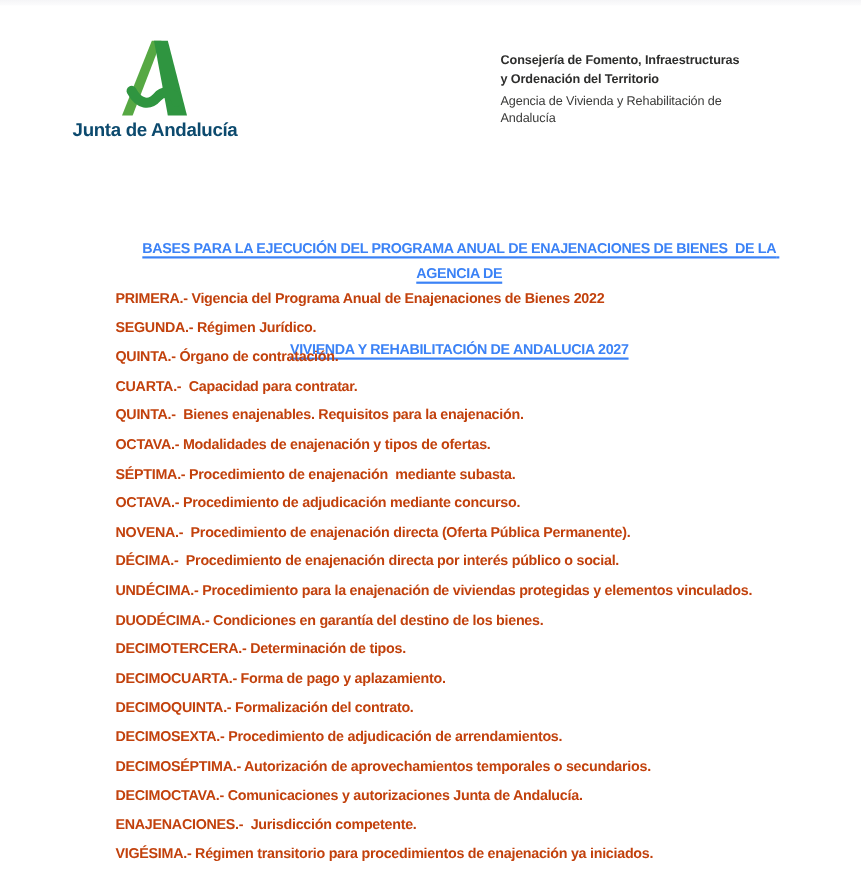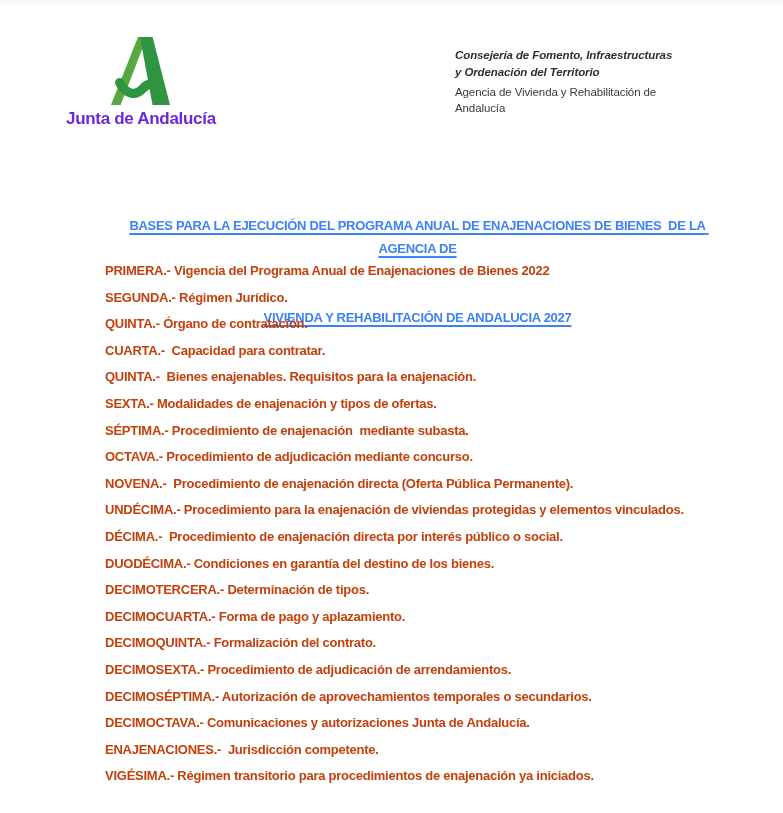--- a/index.html
+++ b/index.html
@@ -20,31 +20,30 @@
   .logo {
     position: absolute; left: 66px; top: 36px; width: 145px;
     text-align: center;
   }
   .logo svg { display: block; margin: 0 auto; }
   .brand-text {
     margin-top: 3px;
     font-size: 17px;
     font-weight: 700;
     letter-spacing: -0.3px;
-    color: #6d28d9;
+    color: #0c4a6e;
     white-space: nowrap;
   }
   .org-block {
     position: absolute; left: 455px; top: 47px; width: 290px;
     color: #2e2e2d;
   }
   .org-bold {
     font-size: 11.5px; font-weight: 700; line-height: 16.5px;
     letter-spacing: -0.1px;
-    font-style: italic;
   }
   .org-sub {
     margin-top: 4px;
     font-size: 11.5px; font-weight: 400; line-height: 16px;
     color: #3a3a39;
     letter-spacing: -0.1px;
   }
   
   .doc-title {
     position: absolute; left: 100px; right: 48px; top: 168px;
@@ -106,26 +105,26 @@
   <div><span class="u">BASES PARA LA EJECUCIÓN DEL PROGRAMA ANUAL DE ENAJENACIONES DE BIENES  DE LA AGENCIA DE</span></div>
   <div><span class="u">VIVIENDA Y REHABILITACIÓN DE ANDALUCIA 2027</span></div>
 </div>
 
 <div class="toc">
   <p>PRIMERA.- Vigencia del Programa Anual de Enajenaciones de Bienes 2022</p>
   <p>SEGUNDA.- Régimen Jurídico.</p>
   <p>QUINTA.- Órgano de contratación.</p>
   <p>CUARTA.-  Capacidad para contratar.</p>
   <p>QUINTA.-  Bienes enajenables. Requisitos para la enajenación.</p>
-  <p>SEXTA.- Modalidades de enajenación y tipos de ofertas.</p>
+  <p>OCTAVA.- Modalidades de enajenación y tipos de ofertas.</p>
   <p>SÉPTIMA.- Procedimiento de enajenación  mediante subasta.</p>
   <p>OCTAVA.- Procedimiento de adjudicación mediante concurso.</p>
   <p>NOVENA.-  Procedimiento de enajenación directa (Oferta Pública Permanente).</p>
+  <p>DÉCIMA.-  Procedimiento de enajenación directa por interés público o social.</p>
   <p>UNDÉCIMA.- Procedimiento para la enajenación de viviendas protegidas y elementos vinculados.</p>
-  <p>DÉCIMA.-  Procedimiento de enajenación directa por interés público o social.</p>
   <p>DUODÉCIMA.- Condiciones en garantía del destino de los bienes.</p>
   <p>DECIMOTERCERA.- Determinación de tipos.</p>
   <p>DECIMOCUARTA.- Forma de pago y aplazamiento.</p>
   <p>DECIMOQUINTA.- Formalización del contrato.</p>
   <p>DECIMOSEXTA.- Procedimiento de adjudicación de arrendamientos.</p>
   <p>DECIMOSÉPTIMA.- Autorización de aprovechamientos temporales o secundarios.</p>
   <p>DECIMOCTAVA.- Comunicaciones y autorizaciones Junta de Andalucía.</p>
   <p>ENAJENACIONES.-  Jurisdicción competente.</p>
   <p>VIGÉSIMA.- Régimen transitorio para procedimientos de enajenación ya iniciados.</p>
 </div>

